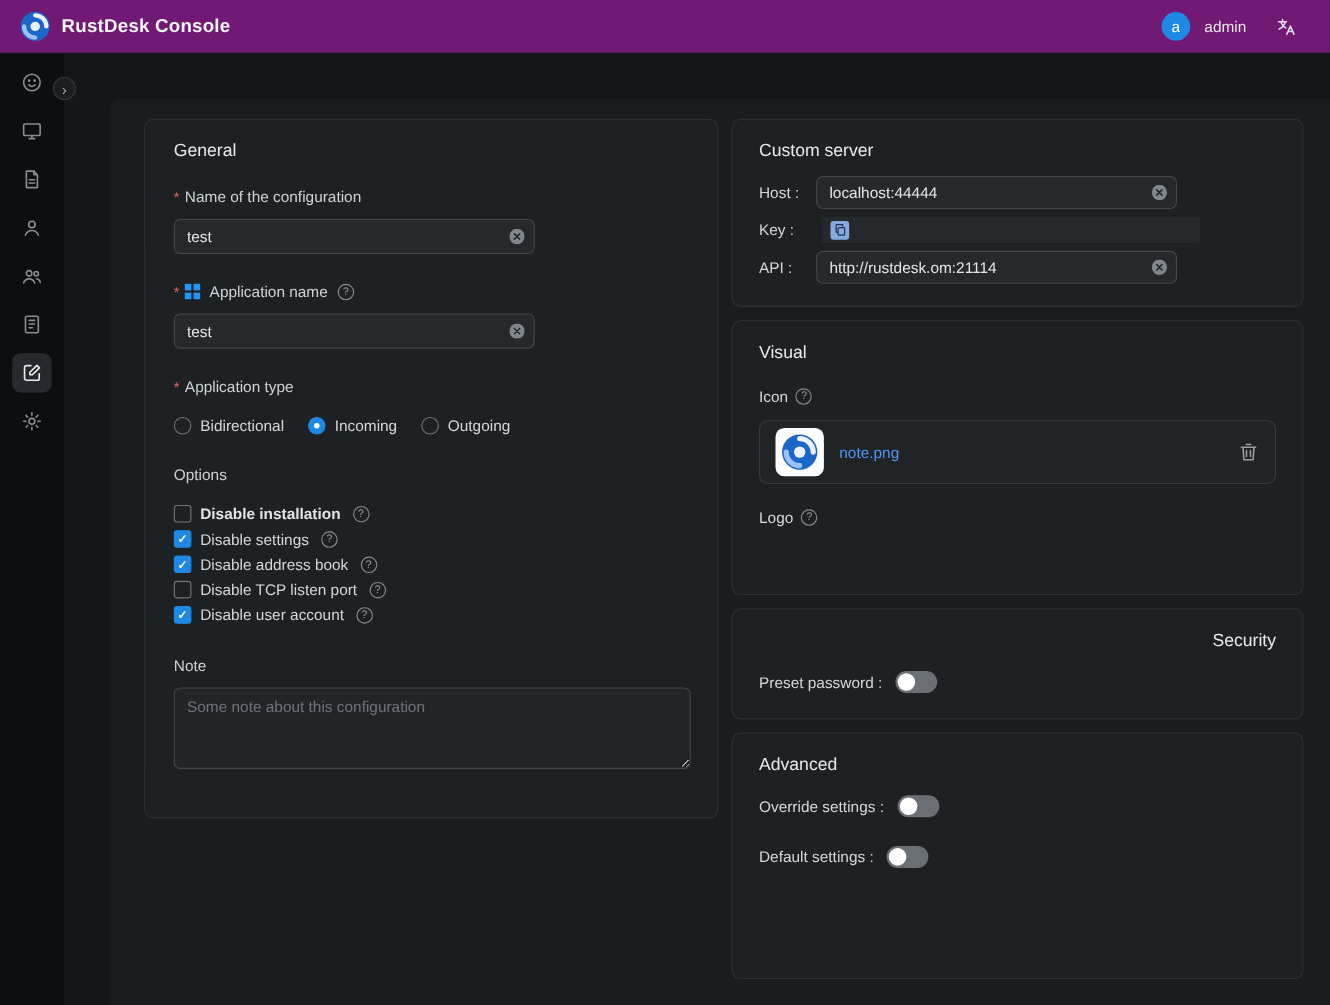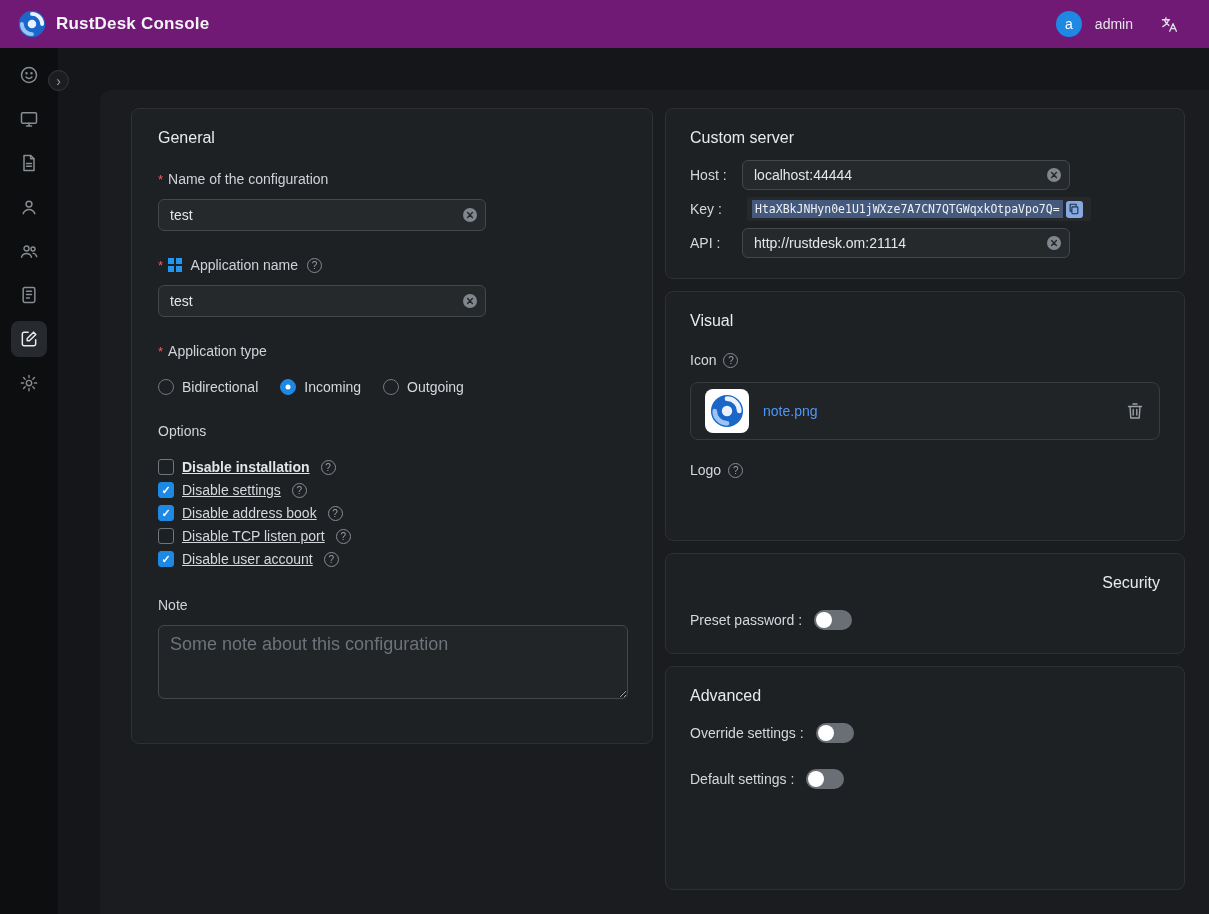--- a/index.html
+++ b/index.html
@@ -69,25 +69,25 @@
       transform:translate(-50%,-50%); width:5px; height:5px; border-radius:50%; background:#fff; }
 
   .options-label { margin-top:28px; }
   .checkbox-list { margin-top:20px; display:flex; flex-direction:column; gap:7px; }
   .check-row { display:flex; align-items:center; gap:8px; color:#d4d7db; font-size:14px; }
   .check-row.bold .check-label { font-weight:700; color:#e2e4e7; }
   .checkbox { width:16px; height:16px; border-radius:3px; border:1.5px solid #70767d; flex:none;
               display:flex; align-items:center; justify-content:center; color:transparent;
               font-size:11px; font-weight:700; cursor:pointer; }
   .check-row.checked .checkbox { background:#1e88e5; border-color:#1e88e5; color:#fff; }
-  .check-label { cursor:pointer;text-decoration:underline; }
+  .check-label { cursor:pointer; }
 
   .note-label { margin-top:30px; }
   .note-area { width:470px; height:74px; background:#222528; border:1px solid #43484d; border-radius:6px;
-               color:#e4e6e9; font-size:18px; padding:8px 11px; resize:vertical; font-family:inherit; outline:none; }
+               color:#e4e6e9; font-size:14px; padding:8px 11px; resize:vertical; font-family:inherit; outline:none; }
   .note-area::placeholder { color:#6d737a; }
 
   
   .server-row { display:flex; align-items:center; margin-top:7px; }
   .server-row.first { margin-top:13px; }
   .server-label { width:52px; color:#d4d7db; font-size:14px; flex:none; }
   .server-input-wrap { position:relative; width:328px; }
   .server-input { height:30px; }
   .key-field { width:344px; height:24px; background:#26292c; display:flex; align-items:center;
                padding:0 4px 0 5px; border-radius:2px; margin-left:5px; cursor:text; }
@@ -328,21 +328,20 @@
                   <circle cx="7" cy="7" r="7" fill="#80868d"></circle>
                   <path d="M4.6 4.6l4.8 4.8M9.4 4.6L4.6 9.4" stroke="#24262a" stroke-width="1.4" stroke-linecap="round"></path>
                 </svg>
             </span>
           </div>
         </div>
 
         <div class="server-row">
           <span class="server-label">Key :</span>
           <div class="key-field">
-            <span class="key-text">HtaXBkJNHyn0e1U1jWXze7A7CN7QTGWqxkOtpaVpo7Q=</span>
             <span class="copy-btn">
               <svg viewBox="0 0 14 14" fill="none" stroke="#1d3050" stroke-width="1.3" stroke-linejoin="round">
                   <rect x="4.5" y="4.5" width="7" height="8" rx="1"></rect>
                   <path d="M9.5 3.5v-2h-7v8h2"></path>
                 </svg>
             </span>
           </div>
         </div>
 
         <div class="server-row">

